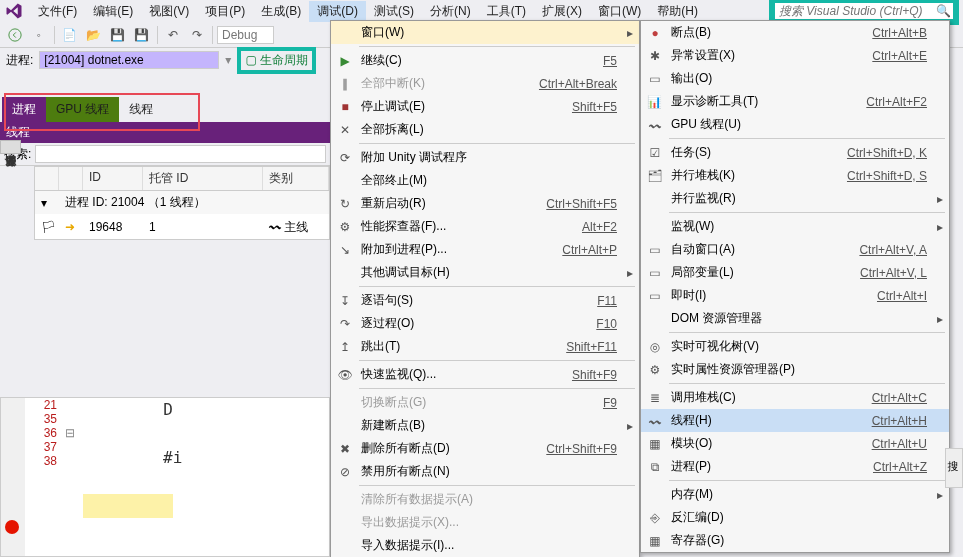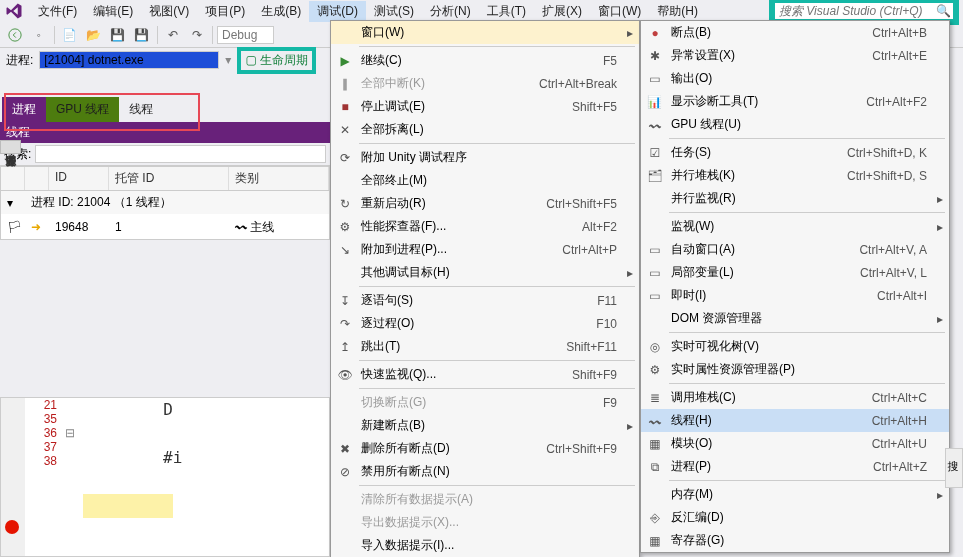--- a/index.html
+++ b/index.html
@@ -13,34 +13,34 @@
 .search-box input { border: none; outline: none; width: 160px; font-style: italic; color: #777; }
 .search-icon { color: #555; }
 
 .toolbar { display: flex; align-items: center; height: 26px; background: #eeeef2; border-bottom: 1px solid #ccc; padding: 0 4px; gap: 2px; }
 .tbtn { width: 22px; height: 22px; display: flex; align-items: center; justify-content: center; color: #555; cursor: pointer; }
 .tbtn.green svg { fill: #388a34; }
 .sep { width: 1px; height: 18px; background: #ccc; margin: 0 2px; }
 .debug-select { border: 1px solid #ccc; background: #fff; padding: 1px 16px 1px 4px; color: #777; }
 
 .process-bar { display: flex; align-items: center; height: 24px; padding: 0 6px; gap: 6px; }
-.process-select { background: #1d4ed8; border: 1px solid #ccc; padding: 1px 4px; width: 180px; }
+.process-select { background: #c4b5fd; border: 1px solid #ccc; padding: 1px 4px; width: 180px; }
 
 .red-box { position: absolute; left: 4px; top: 93px; width: 196px; height: 38px; border: 2px solid #e74856; pointer-events: none; z-index: 5; }
 
 .left-side { position: absolute; left: 0; top: 95px; width: 330px; }
 .tabs-pane { background: #eeeef2; }
 .tabs-row { display: flex; gap: 0; padding: 2px 15px 0 2px; }
 .pane-tab { padding: 4px 10px; background: #eeeef2; color: #1e1e1e; cursor: pointer; }
 .pane-tab.active { background: #68217a; color: #fff; }
 .sub-bar { background: #68217a; color: #fff; padding: 2px 6px; }
 .search-row { display: flex; align-items: center; background: #eeeef2; padding: 2px 4px; gap: 4px; border-bottom: 1px solid #ccc; }
 .search-row input { flex: 1; border: 1px solid #ccc; padding: 1px 3px; }
 
-.grid { background: #fff; border: 1px solid #ccc; }
+.grid { background: #fff; border: 1px solid #ccc; margin-left: 34px; }
 .grid-head { display: flex; background: #f5f5f5; border-bottom: 1px solid #ccc; }
 .grid-head div { padding: 3px 6px; border-right: 1px solid #ddd; color: #333; }
 .col-flag { width: 24px; }
 .col-cur { width: 24px; }
 .col-id { width: 60px; }
 .col-mid { width: 120px; }
 .col-cat { flex: 1; }
 .grid-row { display: flex; align-items: center; padding: 3px 0; }
 .grid-row div { padding: 0 6px; }
 
@@ -57,21 +57,21 @@
 
 .menu-panel { position: absolute; background: #f6f6f6; border: 1px solid #999; box-shadow: 2px 2px 4px rgba(0,0,0,0.3); }
 .menu1 { left: 330px; top: 20px; width: 310px; }
 .menu2 { left: 640px; top: 20px; width: 310px; }
 .mrow { display: flex; align-items: center; height: 23px; padding: 0 6px 0 2px; cursor: pointer; }
 .mrow:hover, .mrow.hl { background: #c9def5; }
 .mrow.top-hl { background: #fdf2ce; }
 .mrow.disabled { color: #9a9a9a; }
 .micon { width: 24px; display: flex; justify-content: center; color: #555; }
 .mtext { flex: 1; padding-left: 4px; }
-.mkey { color: #555; padding-right: 4px; }
+.mkey { color: #555; padding-right: 4px; text-decoration: underline; }
 .marrow { color: #555; width: 12px; text-align: right; }
 .msep { height: 1px; background: #ccc; margin: 2px 4px 2px 28px; }
 
 .right-narrow { position: absolute; right: 0; top: 448px; width: 18px; height: 40px; background: #eee; border: 1px solid #ccc; writing-mode: vertical-rl; font-size: 11px; padding: 2px; }
 </style>
 </head>
 <body>
 
 <div class="menubar">
   <span class="vs-logo">

